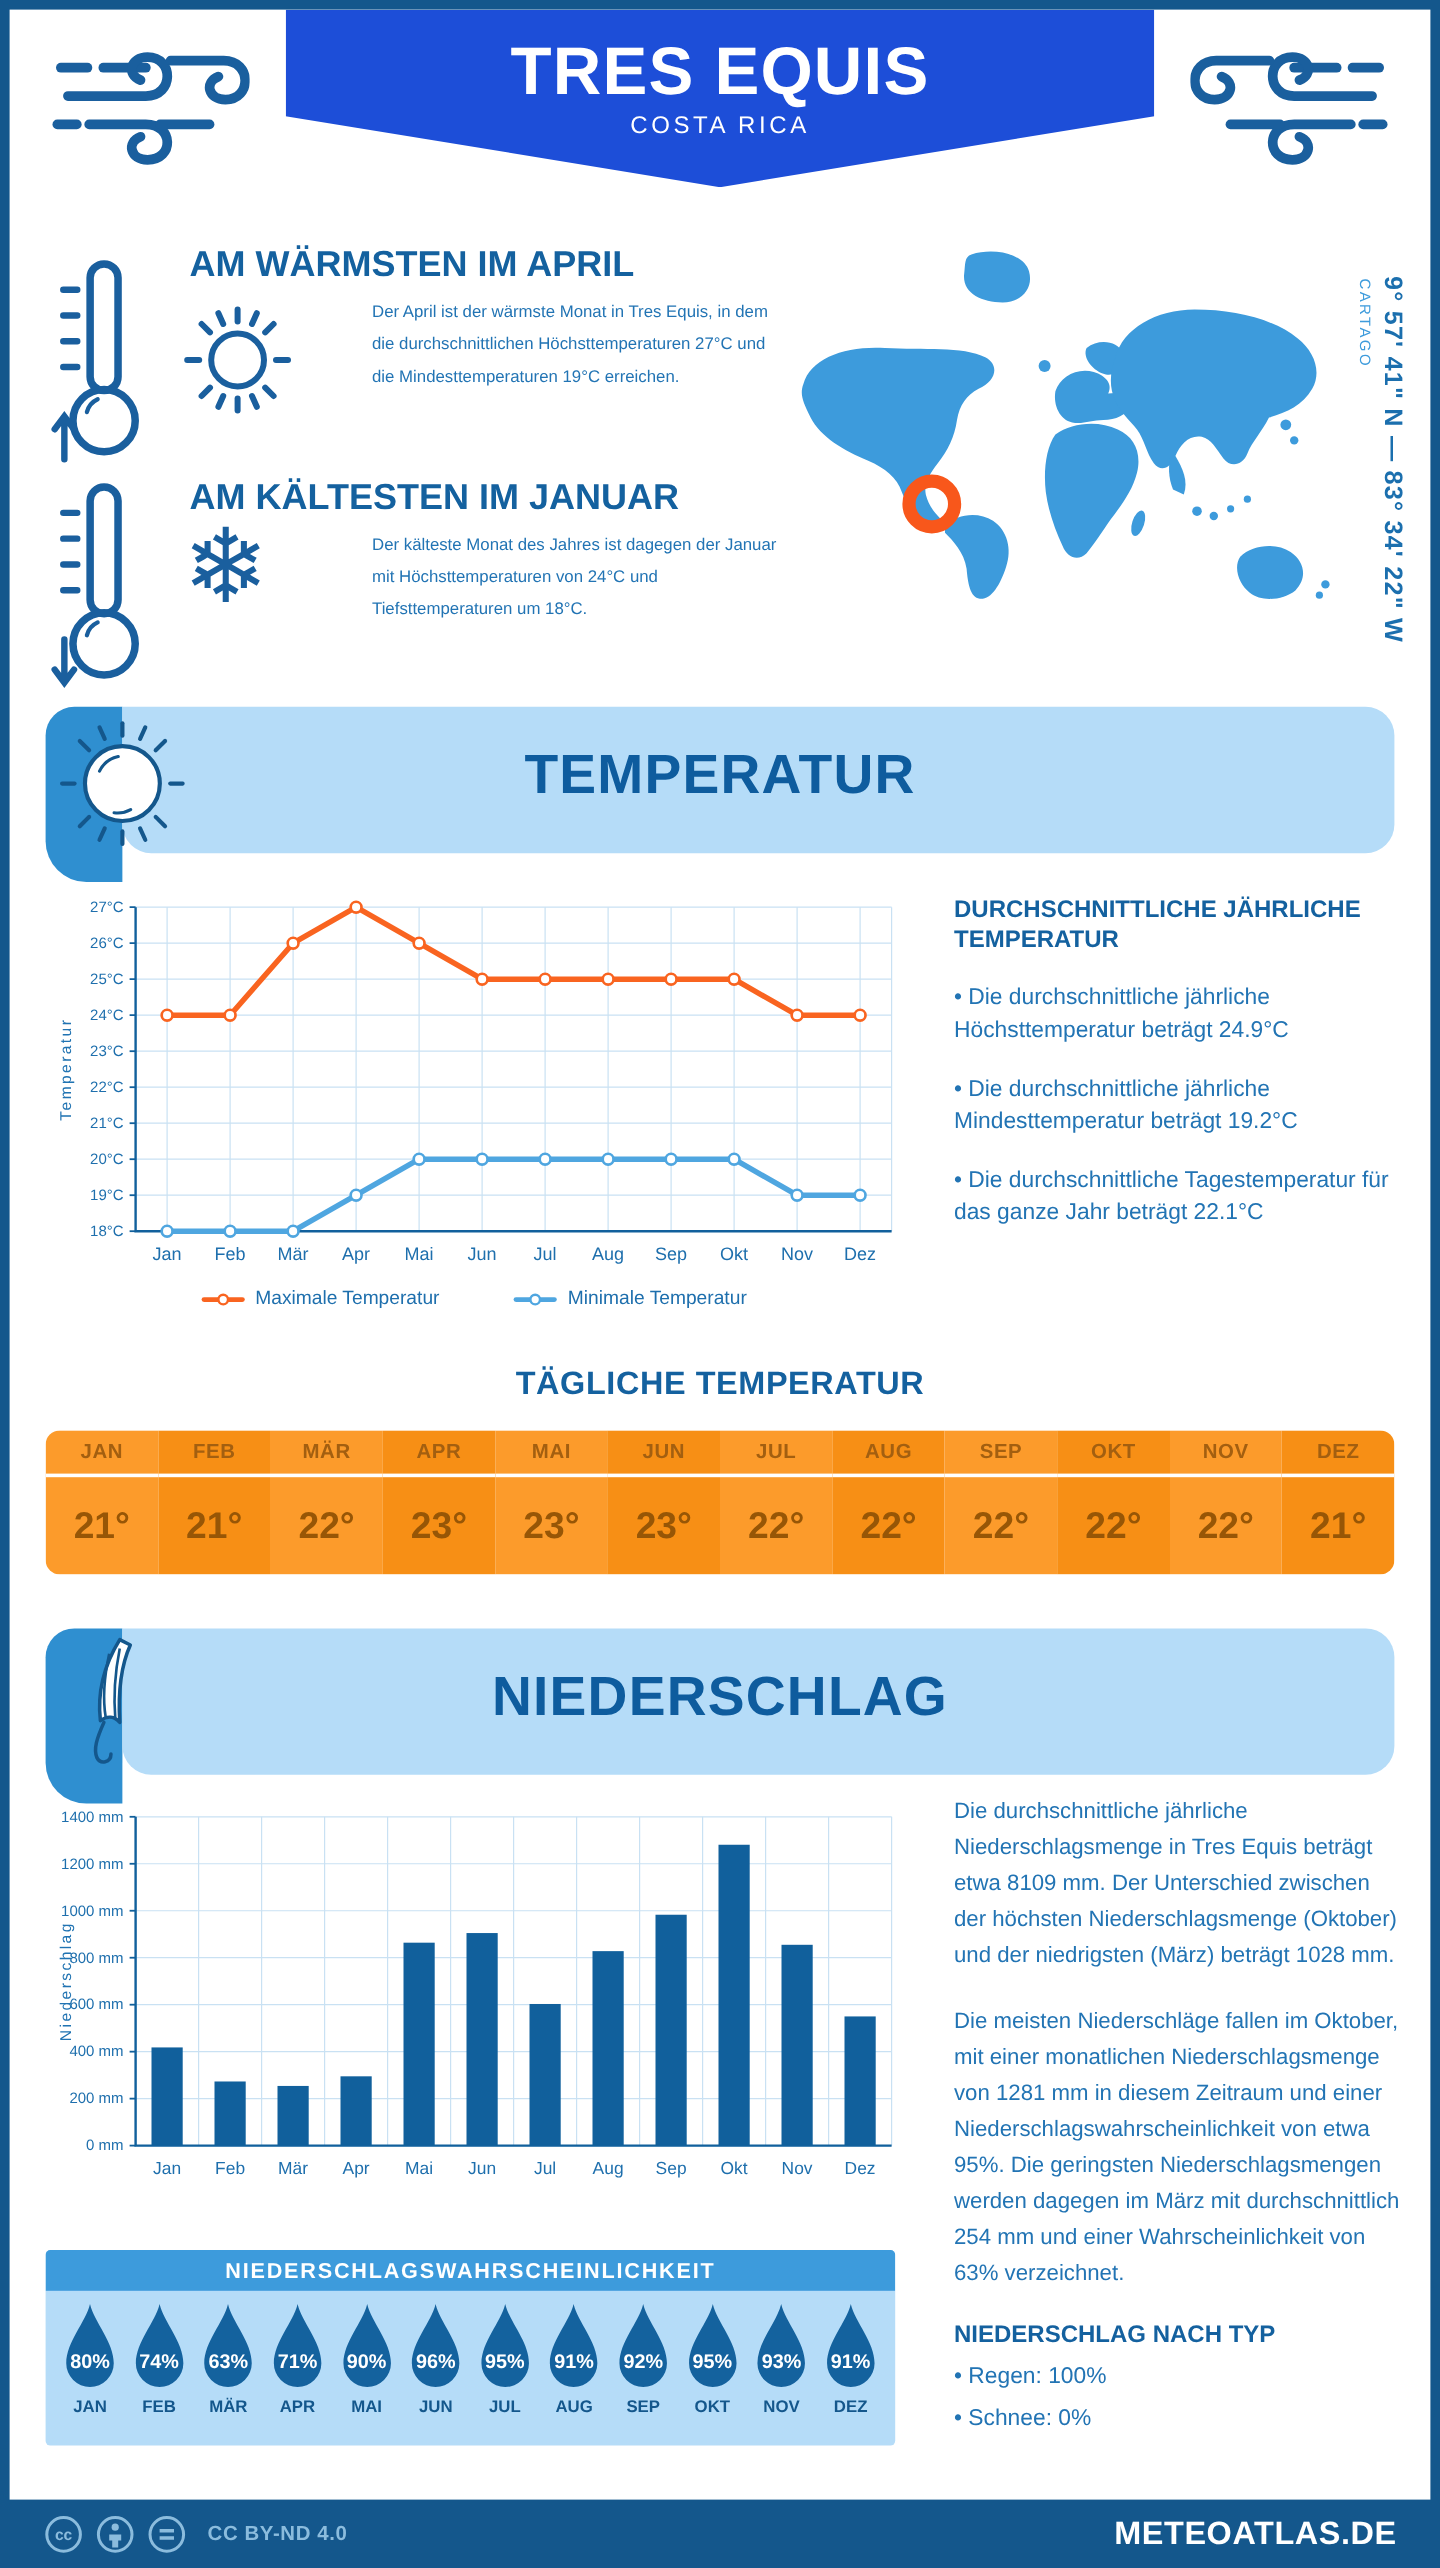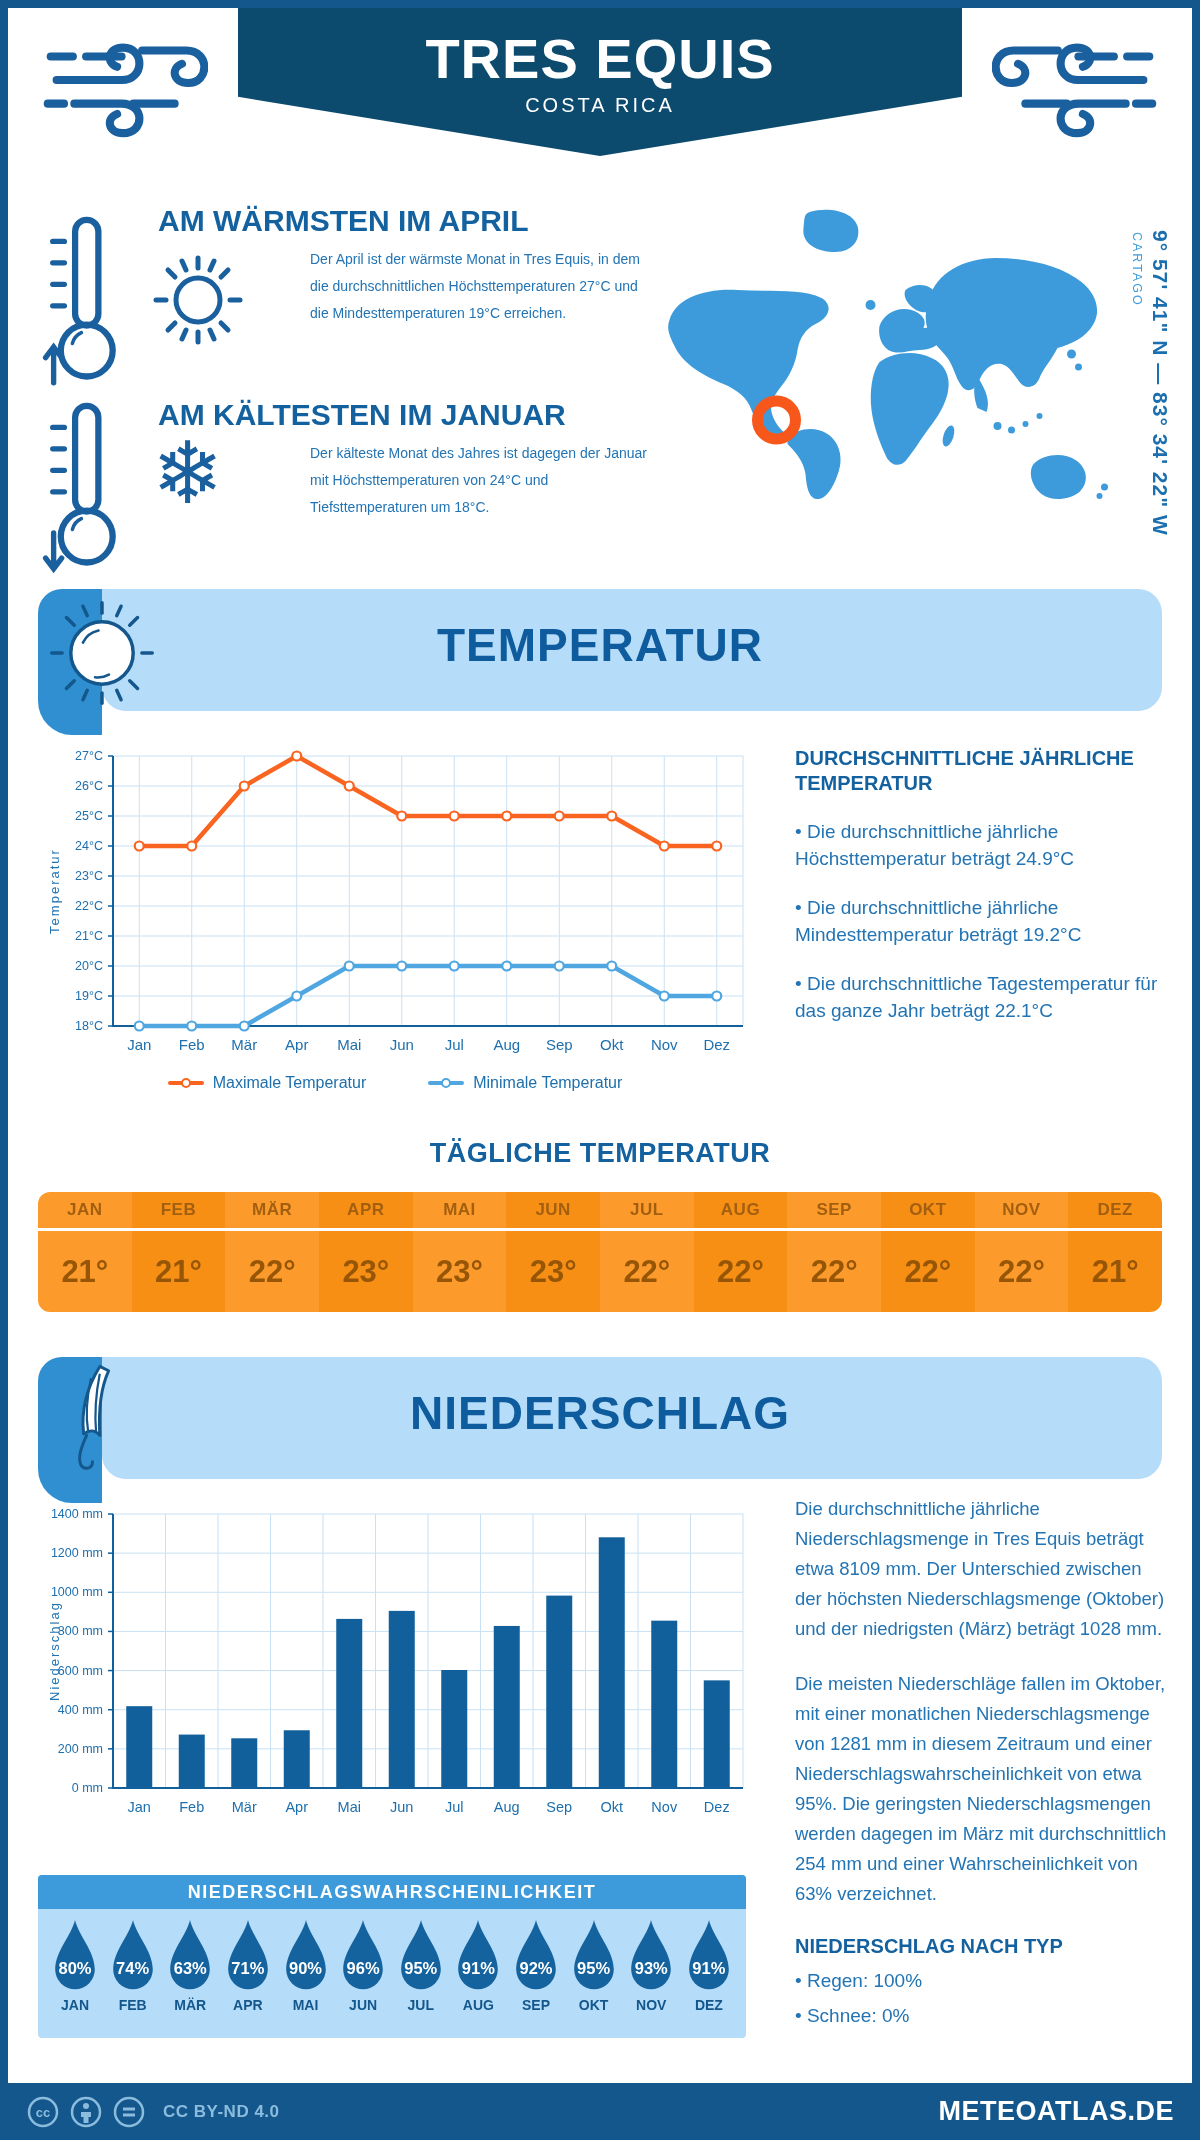--- a/index.html
+++ b/index.html
@@ -1,21 +1,21 @@
 <!DOCTYPE html>
 <html><head>
 <meta charset="utf-8">
 <style>
   html,body{margin:0;padding:0;background:#e8eef3;}
   #page{position:relative;width:1200px;height:2140px;background:#ffffff;
         font-family:"Liberation Sans",sans-serif;overflow:hidden;margin:0 auto;}
   .page-border{position:absolute;inset:0;border:8px solid #14578C;pointer-events:none;z-index:60;}
 
   
-  .hdr-banner{position:absolute;left:238px;top:8px;width:724px;height:148px;background:#0c4a6e;
+  .hdr-banner{position:absolute;left:238px;top:8px;width:724px;height:148px;background:#1d4ed8;
               clip-path:polygon(0 0,100% 0,100% 60%,50% 100%,0 60%);z-index:5;}
   .hdr-title{position:absolute;left:0;right:0;top:18px;text-align:center;color:#fff;
              font-size:56px;font-weight:bold;letter-spacing:1px;}
   .hdr-sub{position:absolute;left:0;right:0;top:86px;text-align:center;color:#fff;
            font-size:20px;letter-spacing:3px;}
   .wind{position:absolute;top:24px;width:170px;height:118px;}
   .wind.left{left:38px;}
   .wind.right{right:38px;transform:scaleX(-1);}
 
   
@@ -82,21 +82,21 @@
             font-size:18px;font-weight:bold;letter-spacing:1.5px;}
   .prob-body{display:flex;justify-content:space-between;padding:8px 10px 0 10px;}
   .drop-col{width:54px;text-align:center;position:relative;}
   .drop-col svg{display:block;margin:0 auto;}
   .drop-pct{position:absolute;top:42px;left:0;right:0;text-align:center;color:#fff;
             font-size:16.5px;font-weight:bold;}
   .drop-month{margin-top:4px;font-size:14px;font-weight:bold;color:#14578C;}
 
   
   .footer{position:absolute;left:0;right:0;bottom:0;height:57px;background:#14578C;z-index:55;
-          display:flex;align-items:center;justify-content:space-between;padding:0 26px;box-sizing:border-box;}
+          display:flex;align-items:center;justify-content:space-between;padding:0 36px;box-sizing:border-box;}
   .cc-group{display:flex;align-items:center;gap:9px;color:#8BBCDD;font-size:17px;font-weight:bold;}
   .cc-group .lic{margin-left:8px;letter-spacing:.5px;}
   .site{color:#fff;font-size:27px;font-weight:bold;letter-spacing:.5px;}
 </style>
 </head>
 <body>
 
 <div id="page">
   <div class="page-border"></div>
 

